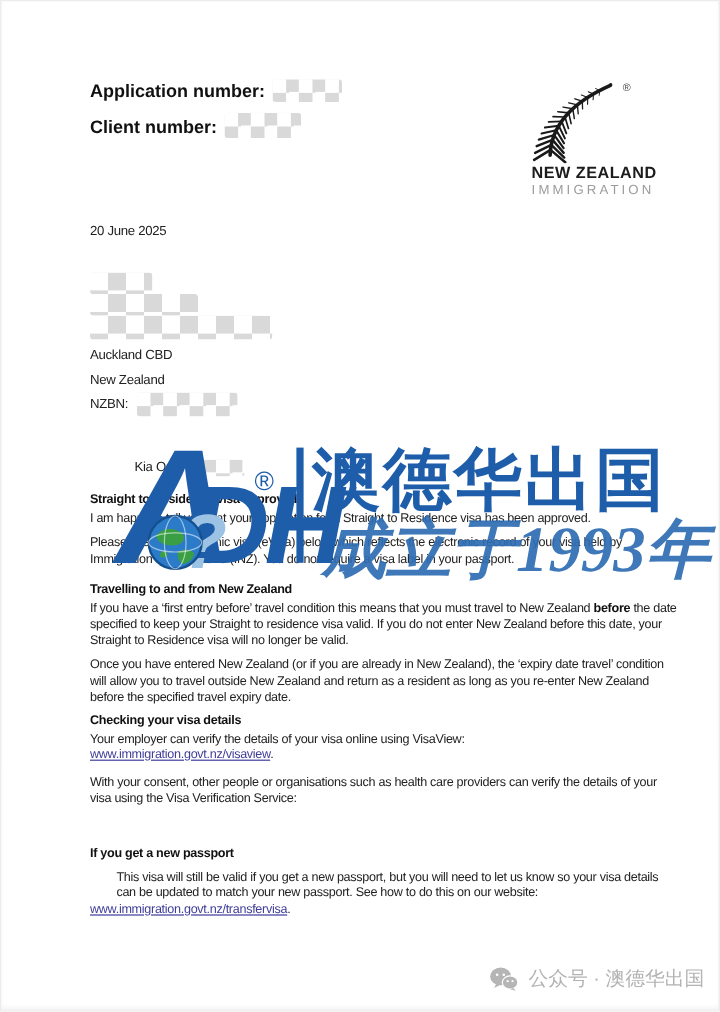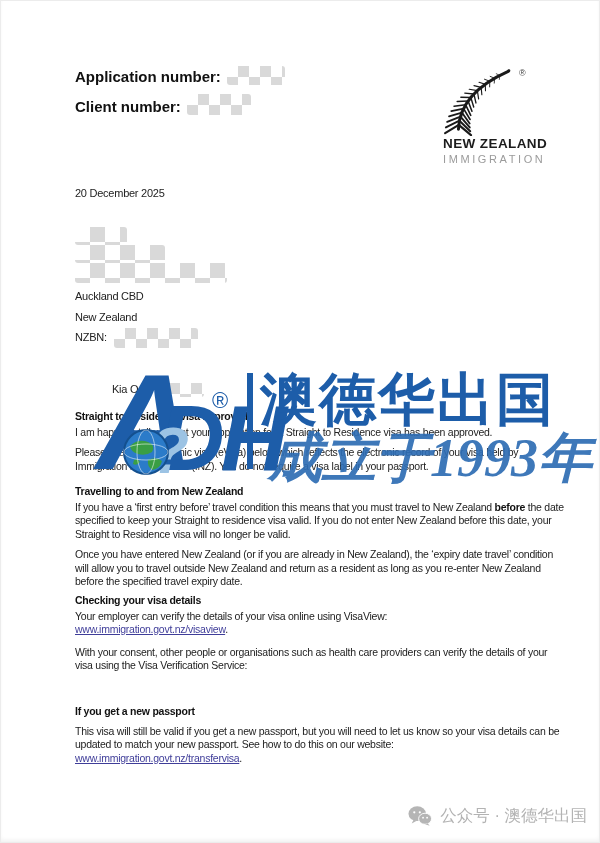--- a/index.html
+++ b/index.html
@@ -97,21 +97,21 @@
         <path d="M65.8,24.2 L59.2,21.4" stroke="#1a1a1a" stroke-width="1.3" stroke-linecap="round" fill="none"></path>
         <path d="M65.8,24.2 L65.2,31.4" stroke="#1a1a1a" stroke-width="1.3" stroke-linecap="round" fill="none"></path>
         <path d="M73.5,20.0 L68.2,17.4" stroke="#1a1a1a" stroke-width="1.1" stroke-linecap="round" fill="none"></path>
         <path d="M73.5,20.0 L72.8,25.9" stroke="#1a1a1a" stroke-width="1.1" stroke-linecap="round" fill="none"></path>
       </svg>
   </span>
   <div class="nz-name">NEW ZEALAND</div>
   <div class="nz-sub">IMMIGRATION</div>
 </div>
 
-<div class="abs body-text" style="left:75px;top:187px;font-size:11px;">20 December 2025</div>
+<div class="abs body-text" style="left:75px;top:187px;font-size:11px;">20 June 2025</div>
 
 <div class="abs" style="left:75px;top:227px;">
   <div class="checker big" style="width:52px;height:18px;display:block;"></div>
   <div class="checker big" style="width:90px;height:18px;display:block;margin-top:0px;"></div>
   <div class="checker big" style="width:152px;height:20px;display:block;margin-top:0px;"></div>
 </div>
 
 <div class="abs body-text" style="left:75px;top:286px;font-size:11px;line-height:20.5px;">
   <div>Auckland CBD</div>
   <div>New Zealand</div>
@@ -140,21 +140,21 @@
 
 <div class="abs body-text" style="left:75px;top:594px;width:490px;">
   <div class="heading">Checking your visa details</div>
   <p style="margin-bottom:0;">Your employer can verify the details of your visa online using VisaView:</p>
   <p><a class="doc-link">www.immigration.govt.nz/visaview</a><span class="period">.</span></p>
   <p style="margin-top:9px;margin-bottom:0;">With your consent, other people or organisations such as health care providers can verify the details of your visa using the Visa Verification Service:</p>
 </div>
 
 <div class="abs body-text" style="left:75px;top:705px;width:490px;">
   <div class="heading" style="margin-bottom:6px;">If you get a new passport</div>
-  <p style="margin-bottom:0;">This visa will still be valid if you get a new passport, but you will need to let us know so your visa details can be updated to match your new passport. See how to do this on our website:</p>
+  <p style="margin-bottom:0;margin-left:22px;">This visa will still be valid if you get a new passport, but you will need to let us know so your visa details can be updated to match your new passport. See how to do this on our website:</p>
   <p><a class="doc-link">www.immigration.govt.nz/transfervisa</a><span class="period">.</span></p>
 </div>
 
 <div>
   <div class="abs wm wm-letters" style="left:96px;top:362px;height:112px;">
     <span class="wm-a">A</span>
     <span class="wm-d">D</span>
     <span class="wm-h">H</span>
   </div>
   <span class="abs wm wm-q" style="left:150px;top:414px;">?</span>

